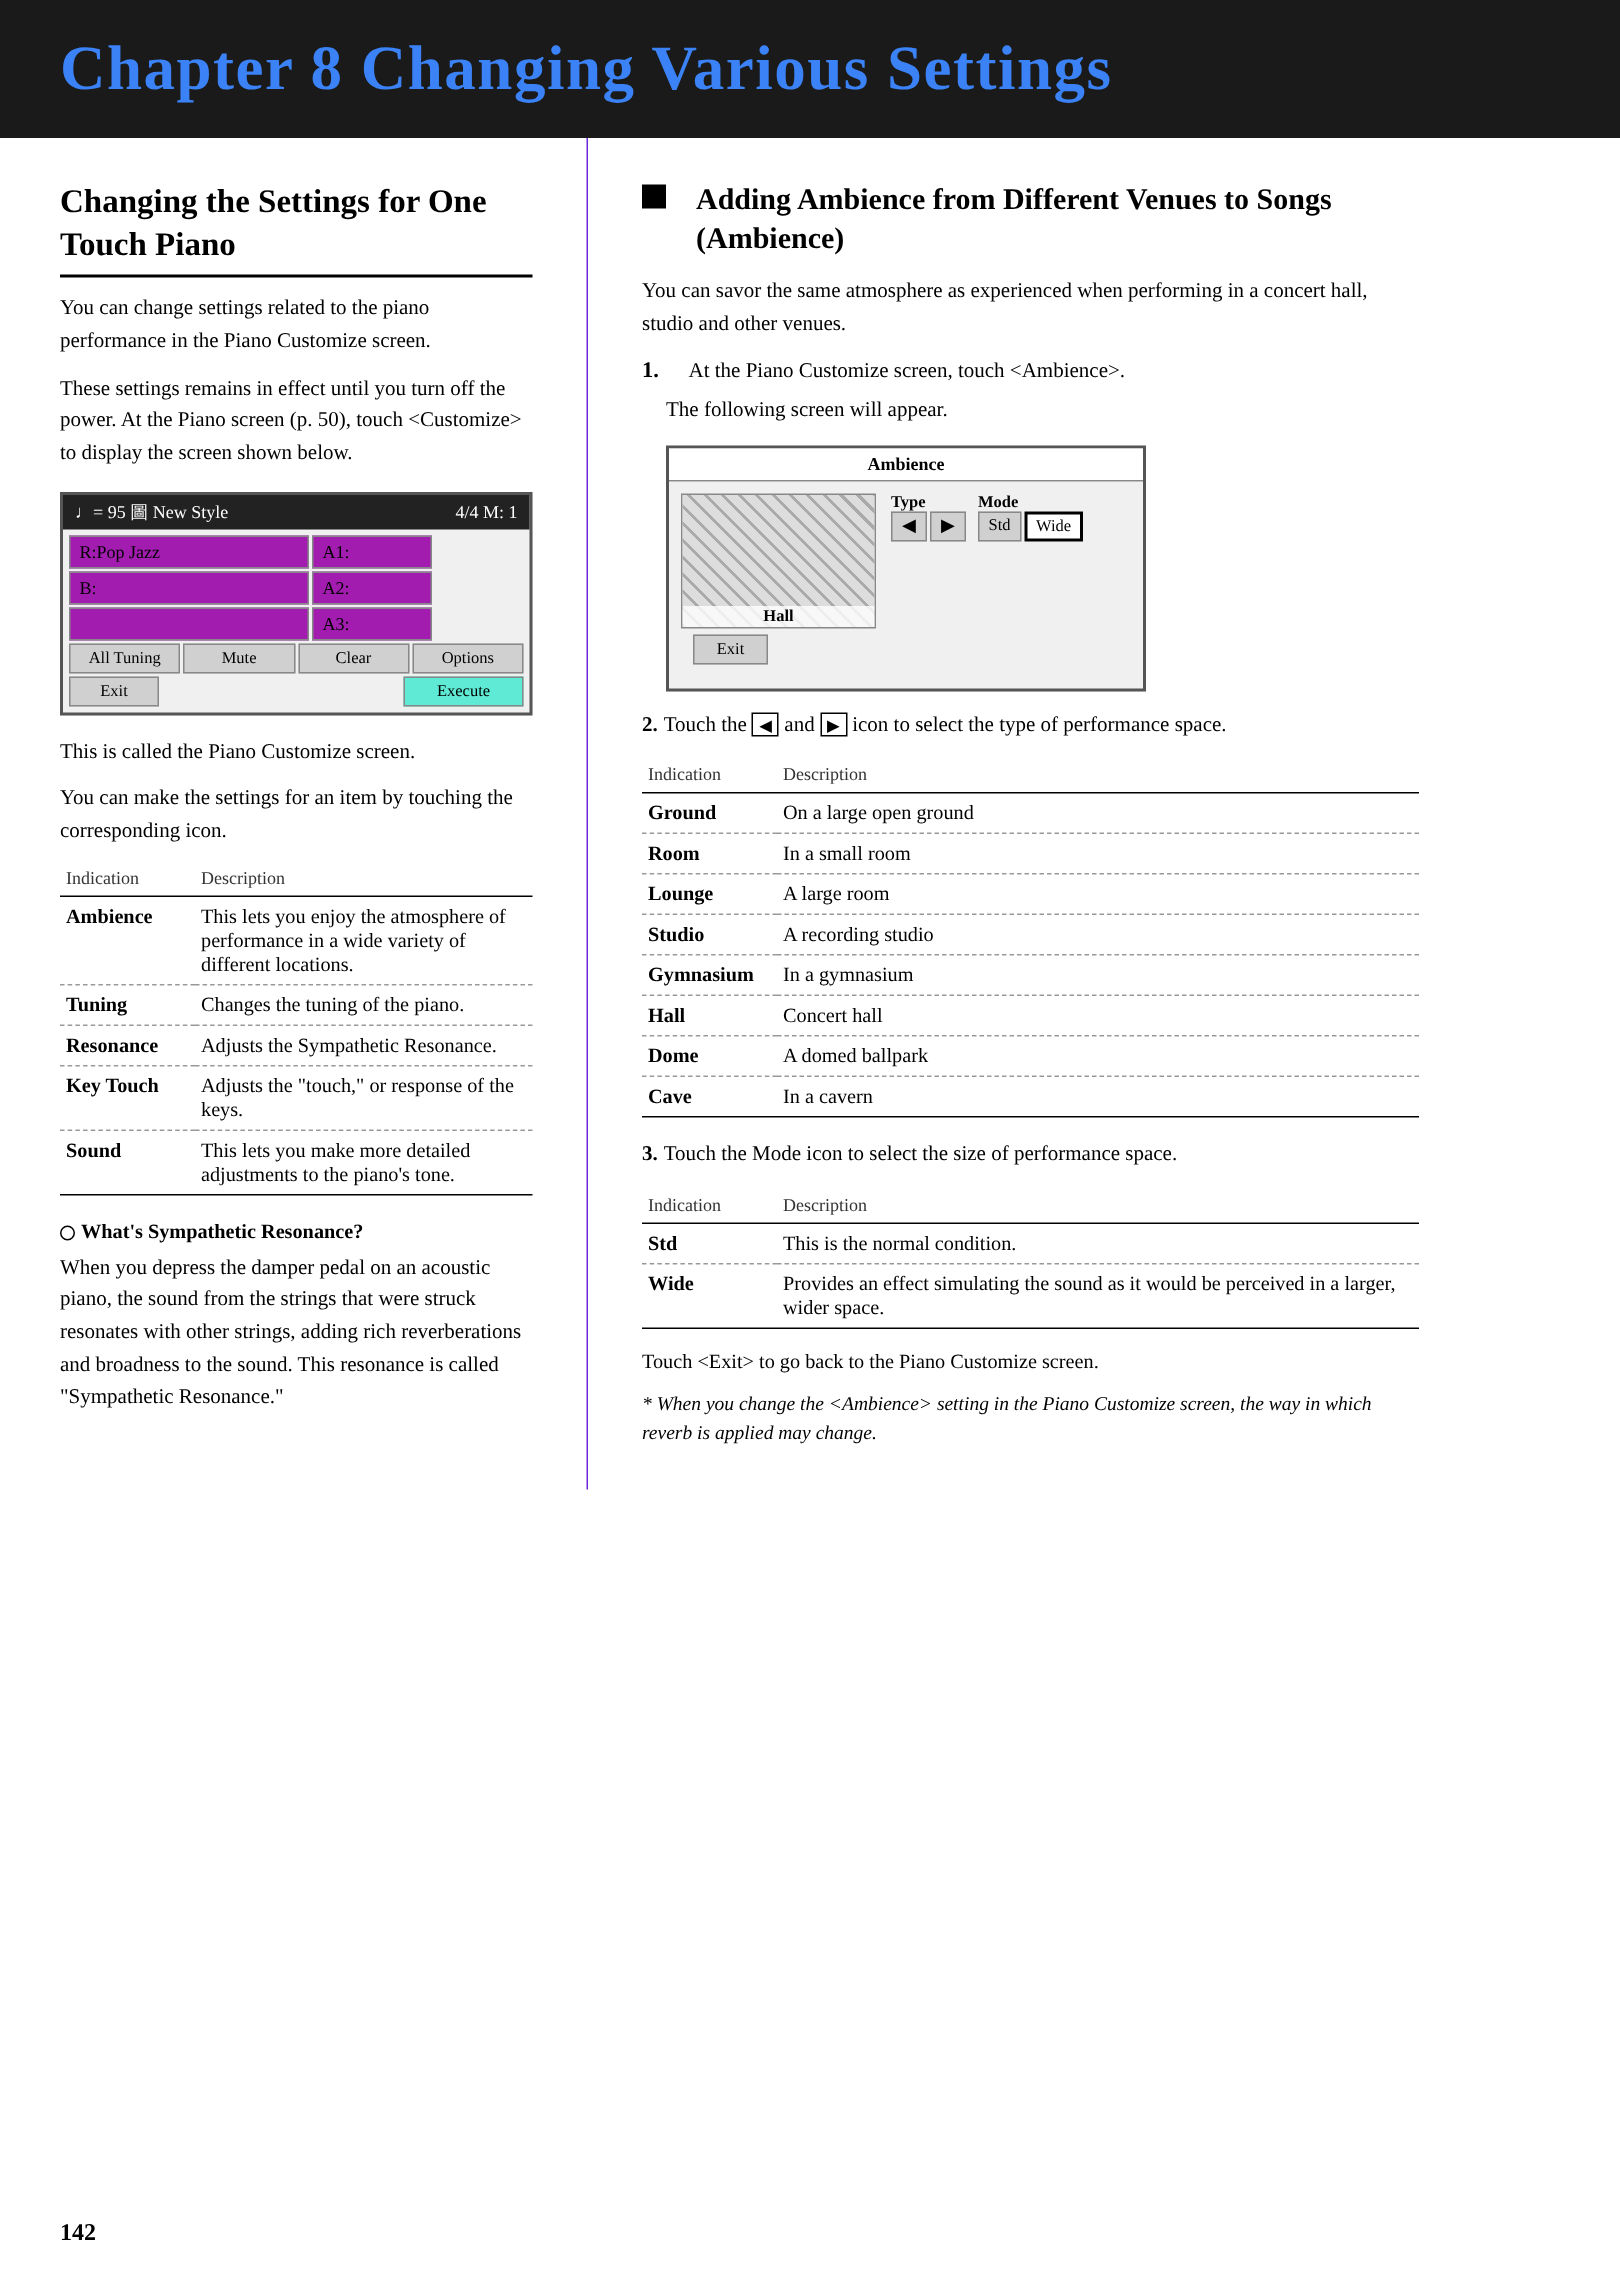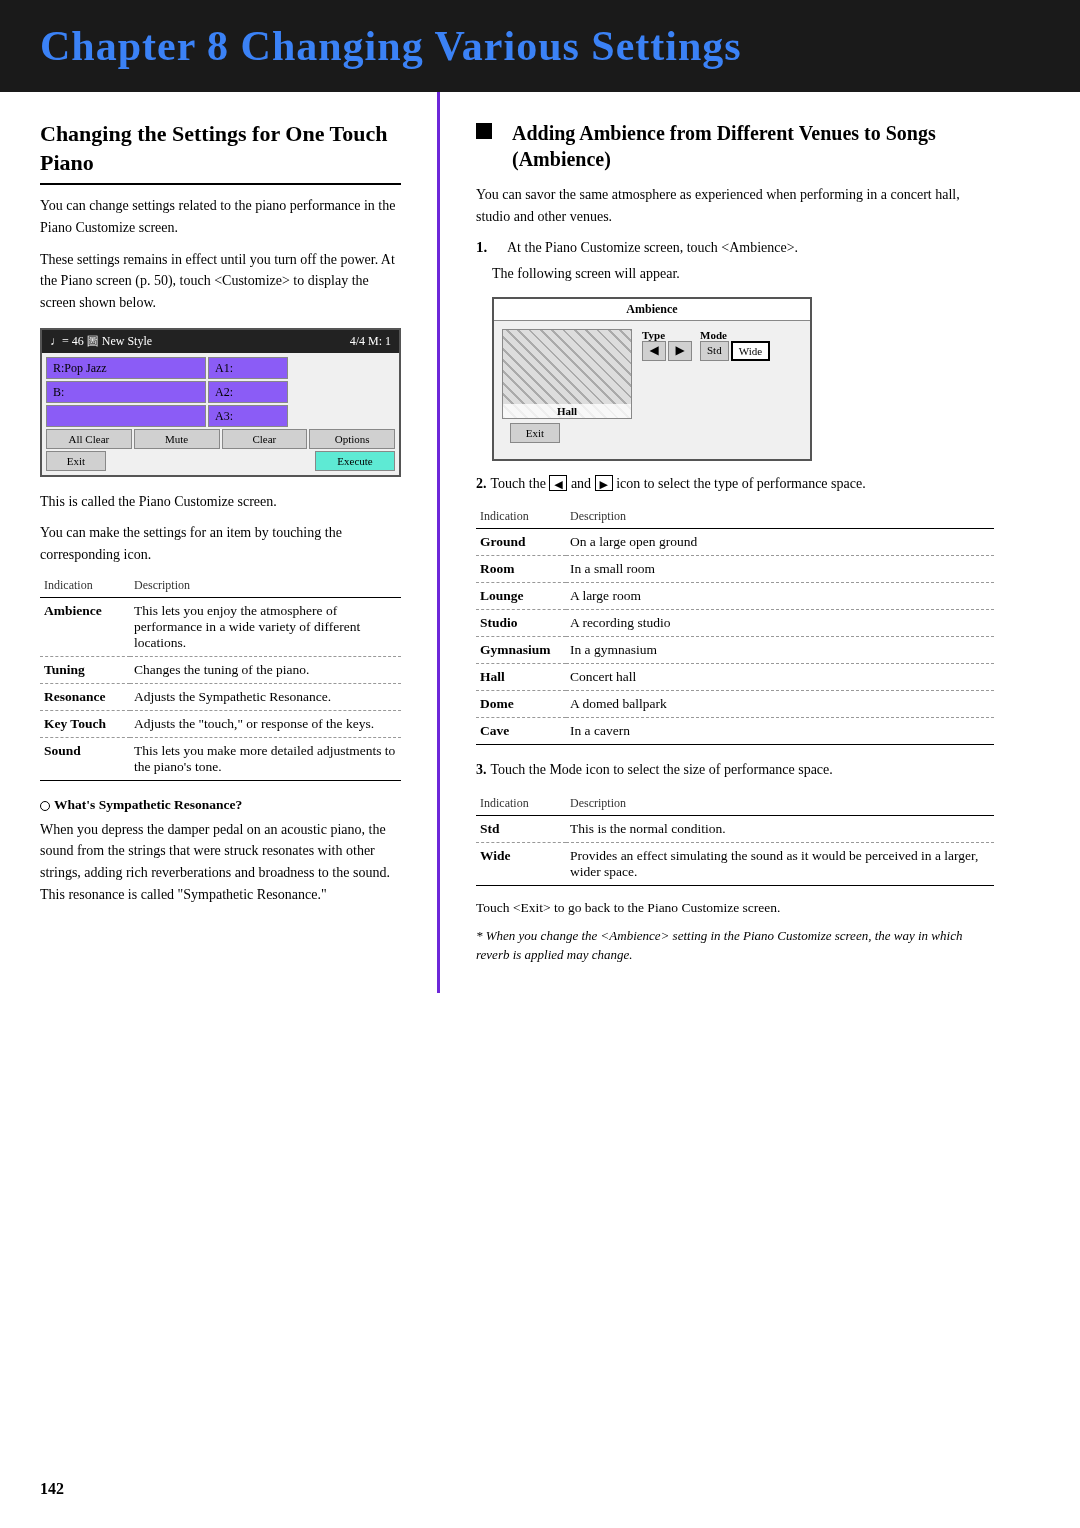--- a/index.html
+++ b/index.html
@@ -26,23 +26,23 @@
     }
 
     
     .content-wrapper {
       display: flex;
       padding: 0;
     }
 
     
     .left-col {
-      width: 440px;
+      width: 392px;
       padding: 28px 36px 28px 40px;
-      border-right: 3px solid #6d28d9;
+      border-right: 1px solid #6d28d9;
     }
 
     
     .right-col {
       width: 590px;
       padding: 28px 36px 28px 36px;
     }
 
     
     .section-title {
@@ -104,21 +104,21 @@
       display: flex;
       flex-direction: column;
       gap: 2px;
     }
     .piano-row {
       display: flex;
       gap: 2px;
     }
     .piano-cell {
       border: 1px solid #888;
-      background: #8b5cf6;
+      background: #a21caf;
       padding: 3px 6px;
       font-size: 12px;
       min-width: 80px;
       height: 22px;
     }
     .piano-cell-wide {
       min-width: 160px;
     }
     .piano-btn-row {
       display: flex;
@@ -378,40 +378,40 @@
 
     <div class="left-col">
 
       <h2 class="section-title">Changing the Settings for One Touch Piano</h2>
 
       <p class="para">You can change settings related to the piano performance in the Piano Customize screen.</p>
       <p class="para">These settings remains in effect until you turn off the power. At the Piano screen (p. 50), touch &lt;Customize&gt; to display the screen shown below.</p>
 
       <div class="piano-screen">
         <div class="piano-screen-header">
-          <span>♩= 46  圖  New Style</span>
+          <span>♩= 95  圖  New Style</span>
           <span>4/4  M:  1</span>
         </div>
         <div class="piano-screen-body">
           <div class="piano-rows">
             <div class="piano-row">
               <div class="piano-cell piano-cell-wide">R:Pop Jazz</div>
               <div class="piano-cell">A1:</div>
             </div>
             <div class="piano-row">
               <div class="piano-cell piano-cell-wide">B:</div>
               <div class="piano-cell">A2:</div>
             </div>
             <div class="piano-row">
               <div class="piano-cell piano-cell-wide"></div>
               <div class="piano-cell">A3:</div>
             </div>
           </div>
           <div class="piano-btn-row">
-            <div class="piano-btn">All Clear</div>
+            <div class="piano-btn">All Tuning</div>
             <div class="piano-btn">Mute</div>
             <div class="piano-btn">Clear</div>
             <div class="piano-btn">Options</div>
           </div>
           <div style="display:flex; justify-content:space-between; margin-top:2px;">
             <div class="piano-btn-exit">Exit</div>
             <div class="piano-btn-execute">Execute</div>
           </div>
         </div>
       </div>

